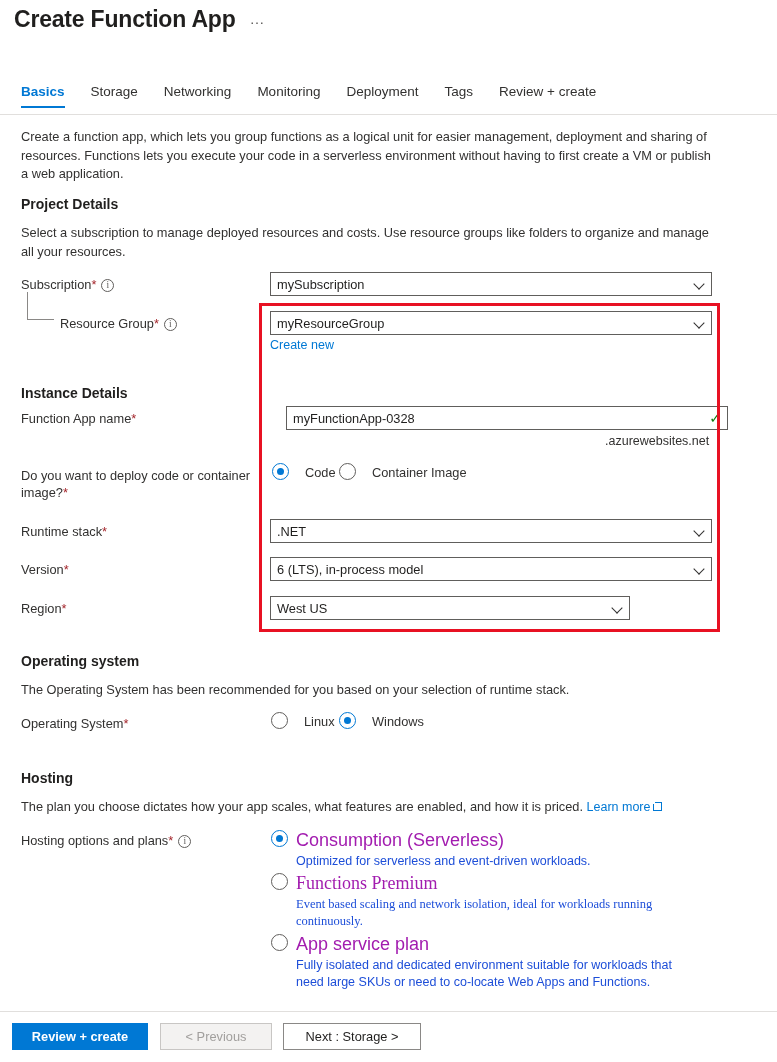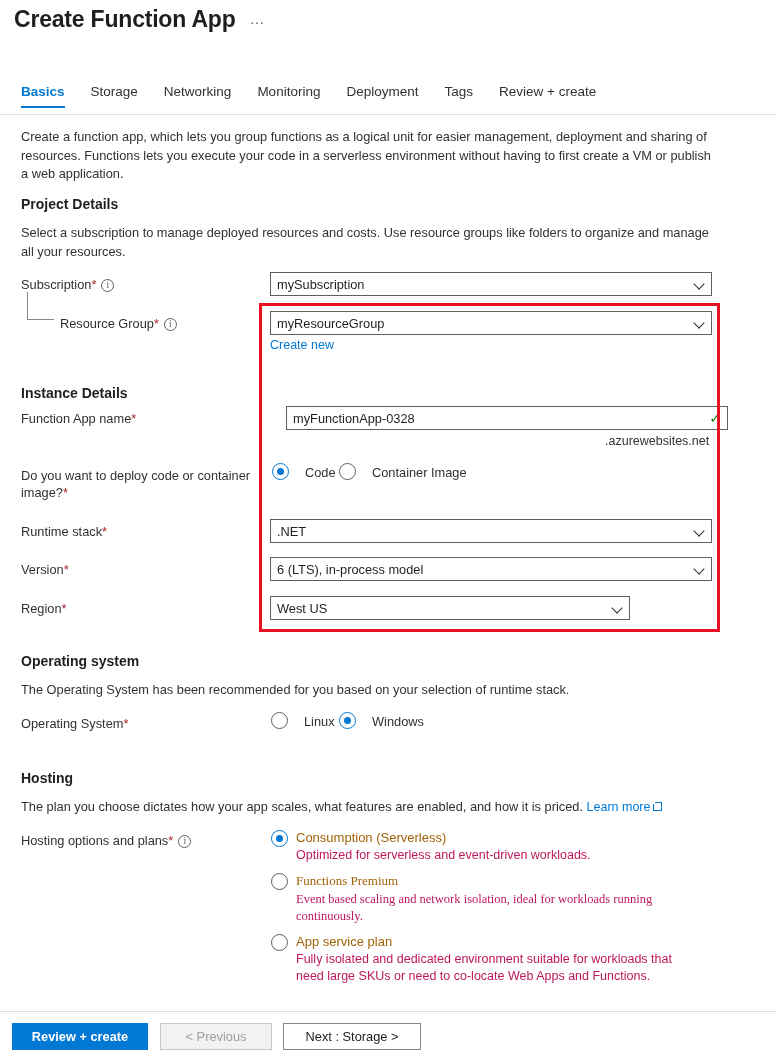--- a/index.html
+++ b/index.html
@@ -103,22 +103,22 @@
     background: #fff; flex: 0 0 auto; position: relative; cursor: pointer;
   }
   .radio.on { border: 1px solid #0078d4; }
   .radio.on::after {
     content: ""; position: absolute; left: 4px; top: 4px;
     width: 7px; height: 7px; border-radius: 50%; background: #0078d4;
   }
   .radio-label { font-size: 12.8px; color: #323130; margin-left: 8px; cursor: pointer; }
 
   .opt-block { position: absolute; }
-  .opt-title { font-size: 13px; color: #a16207; }
-  .opt-desc { font-size: 12.5px; color: #be185d; line-height: 17px; margin-top: 2px; }
+  .opt-title { font-size: 18px; color: #a21caf; }
+  .opt-desc { font-size: 12.5px; color: #1d4ed8; line-height: 17px; margin-top: 2px; }
 
   
   .tree-line {
     position: absolute; border-left: 1px solid #8a8886; border-bottom: 1px solid #8a8886;
   }
 
   
   .redbox {
     position: absolute; border: 3px solid #e81123; pointer-events: none;
   }

